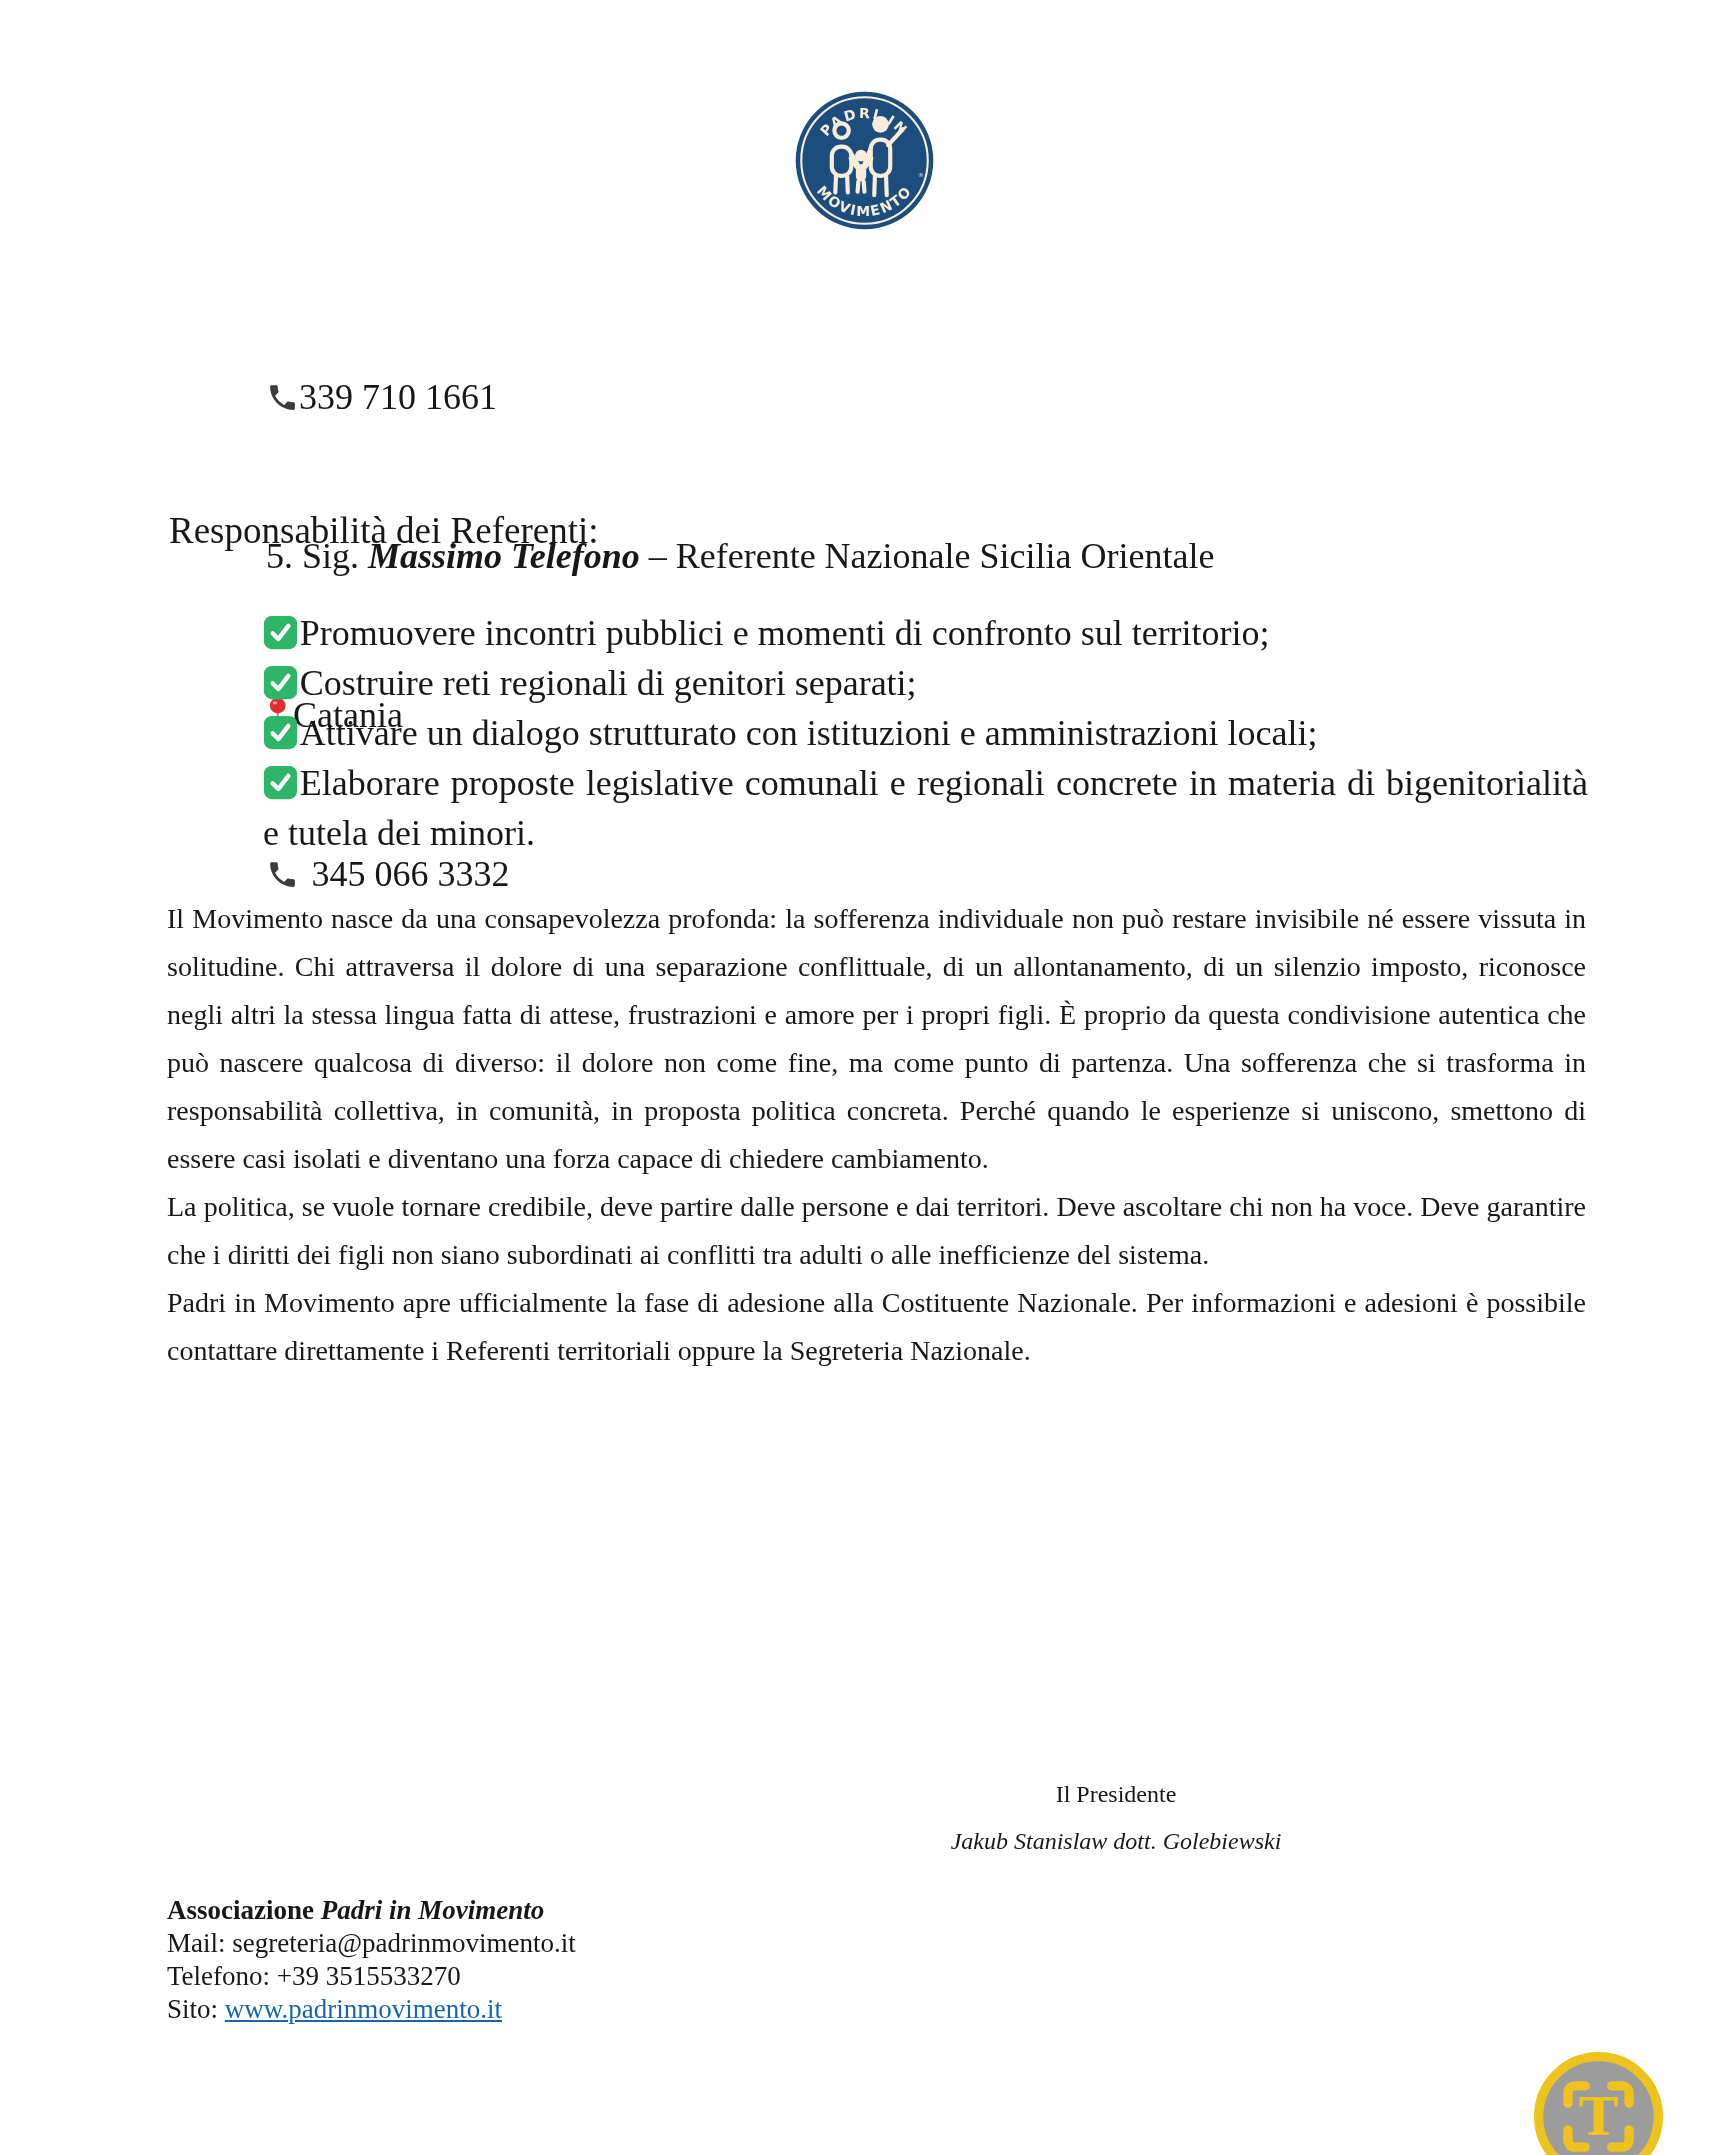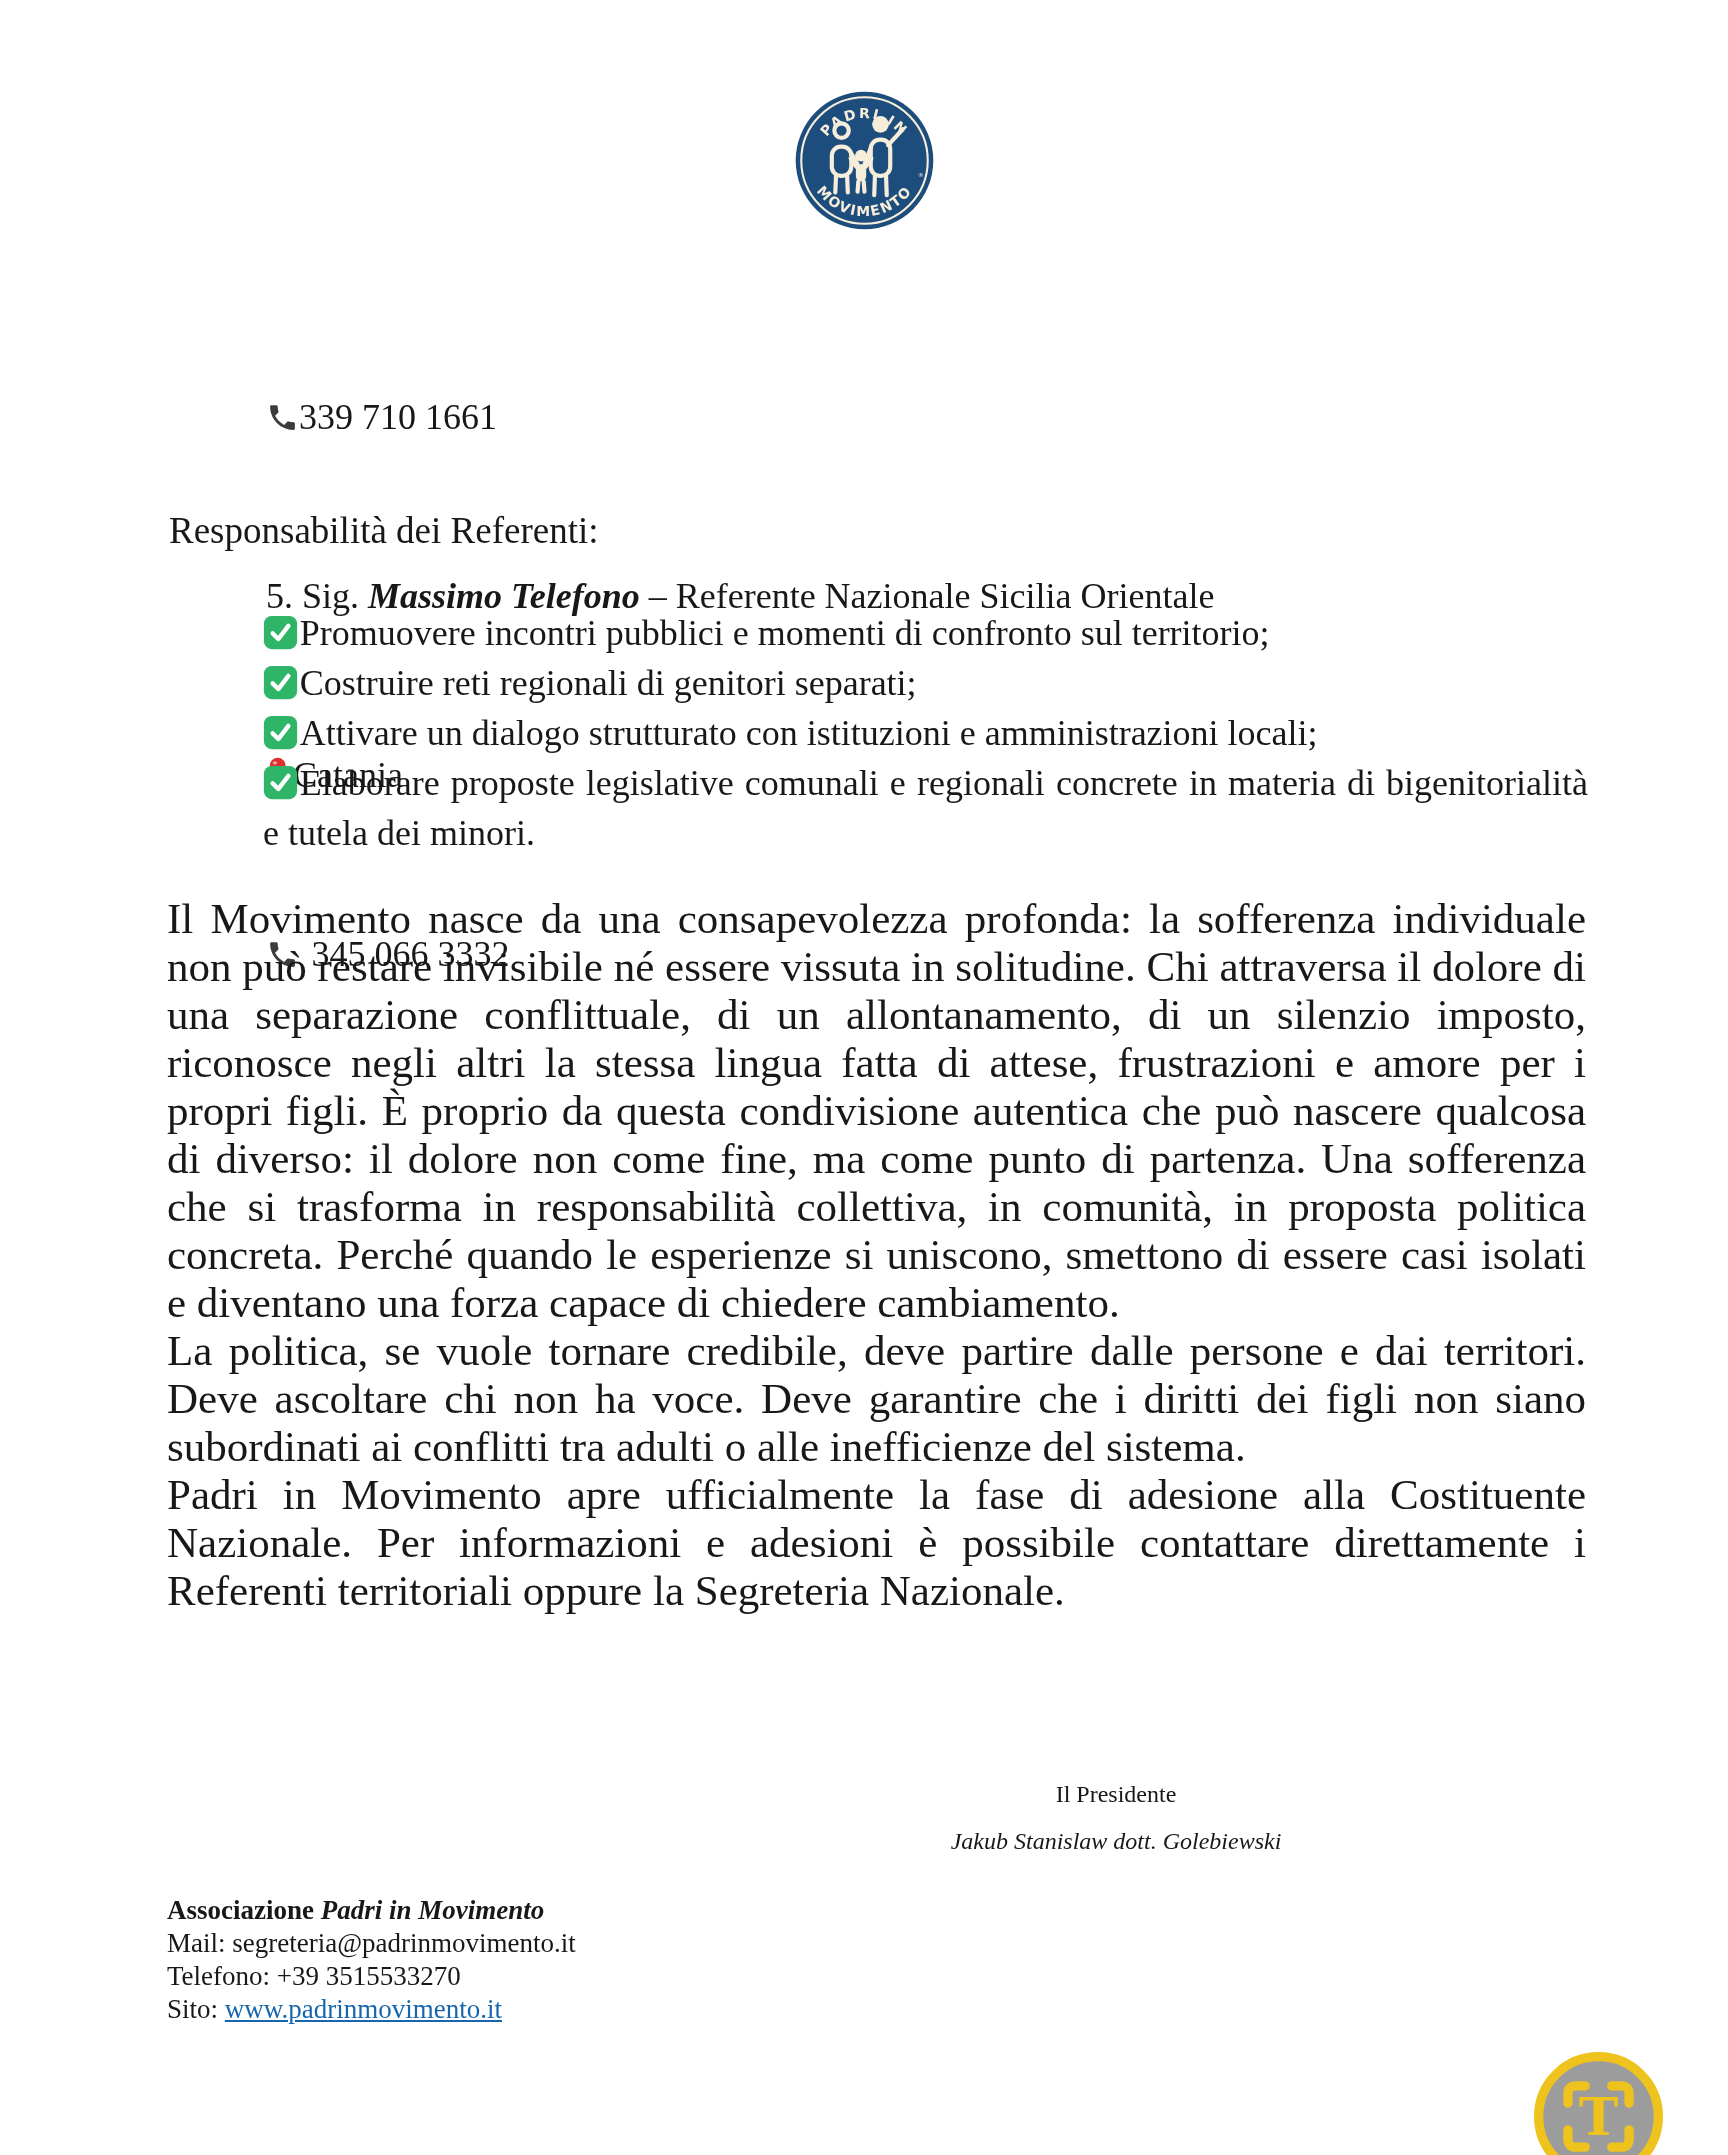--- a/index.html
+++ b/index.html
@@ -12,40 +12,40 @@
   .logo svg{width:100%;height:100%;display:block;}
   .logo-bg{fill:var(--logo-blue,#1d4d7d);}
   .logo-ring{fill:none;stroke:var(--logo-cream,#f6eeda);stroke-width:1.5;}
   .logo-text{font:700 10px "DejaVu Sans",sans-serif;letter-spacing:1.7px;fill:var(--logo-cream,#f6eeda);}
   .logo-text-b{font:700 10px "DejaVu Sans",sans-serif;letter-spacing:1.2px;fill:var(--logo-cream,#f6eeda);}
   .logo-fig{stroke:var(--logo-cream,#f6eeda);stroke-width:3;fill:none;stroke-linecap:round;stroke-linejoin:round;}
   .logo-fill{fill:var(--logo-cream,#f6eeda);stroke:none;}
   .logo-reg{font:4px "DejaVu Sans",sans-serif;fill:var(--logo-cream,#f6eeda);}
   
   .contact{position:absolute;left:266px;top:265px;font-size:36px;line-height:53px;white-space:pre-wrap;}
-  .contact-line{display:block;margin-top:20px;}
+  .contact-line{display:block;}
   .icon{display:inline-block;}
   .icon svg{vertical-align:-4.5px;}
   .icon.phone svg{width:33px;height:33px;}
   .icon.phone.sp{margin-right:12.6px;}
   .icon.pin svg{width:23.4px;height:38px;vertical-align:-7.2px;margin-right:3.6px;}
   .ref-name{font-weight:bold;font-style:italic;}
   .ph-fill{fill:var(--icon-dark,#3c3c3e);}
   .pin-head{fill:var(--pin-red,#dd2f2f);}
   .pin-needle{fill:#8f9398;}
   
   .resp-heading{position:absolute;left:169px;top:508px;margin:0;font-size:37px;font-weight:normal;line-height:45px;}
   .resp-list{position:absolute;left:263px;top:608px;width:1325px;font-size:36px;line-height:50px;text-align:justify;}
   .resp-item{display:block;}
   .check{display:inline-block;width:35px;height:35px;margin-right:1.8px;vertical-align:-5.4px;}
   .check svg{width:100%;height:100%;display:block;}
   .check-bg{fill:var(--check-green,#2eb567);}
   .check-mark{fill:none;stroke:#ffffff;stroke-width:5;stroke-linecap:round;stroke-linejoin:round;}
   
-  .body-text{position:absolute;left:167px;top:895px;width:1419px;font-size:43px;line-height:48px;text-align:justify;}
+  .body-text{position:absolute;left:167px;top:895px;width:1419px;font-size:28px;line-height:48px;text-align:justify;}
   .body-text p{margin:0;}
   
   .signature{position:absolute;left:855px;top:1771px;width:522px;text-align:center;font-size:24px;line-height:47px;}
   .sig-name{font-style:italic;}
   
   .footer{position:absolute;left:167px;top:1894px;font-size:27px;line-height:33px;}
   .f-bold{font-weight:bold;}
   .f-bolditalic{font-weight:bold;font-style:italic;}
   .f-link{color:var(--link-blue,#1766ad);text-decoration:underline;cursor:pointer;}
   

